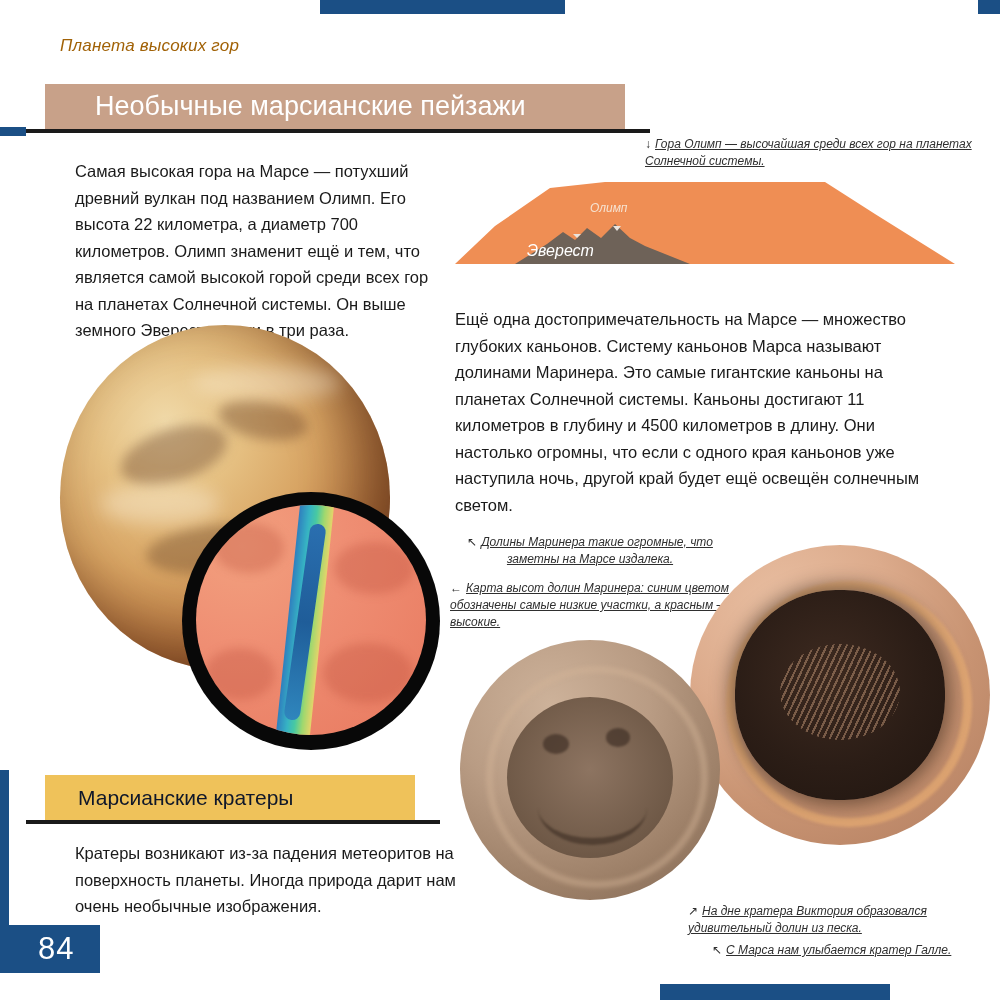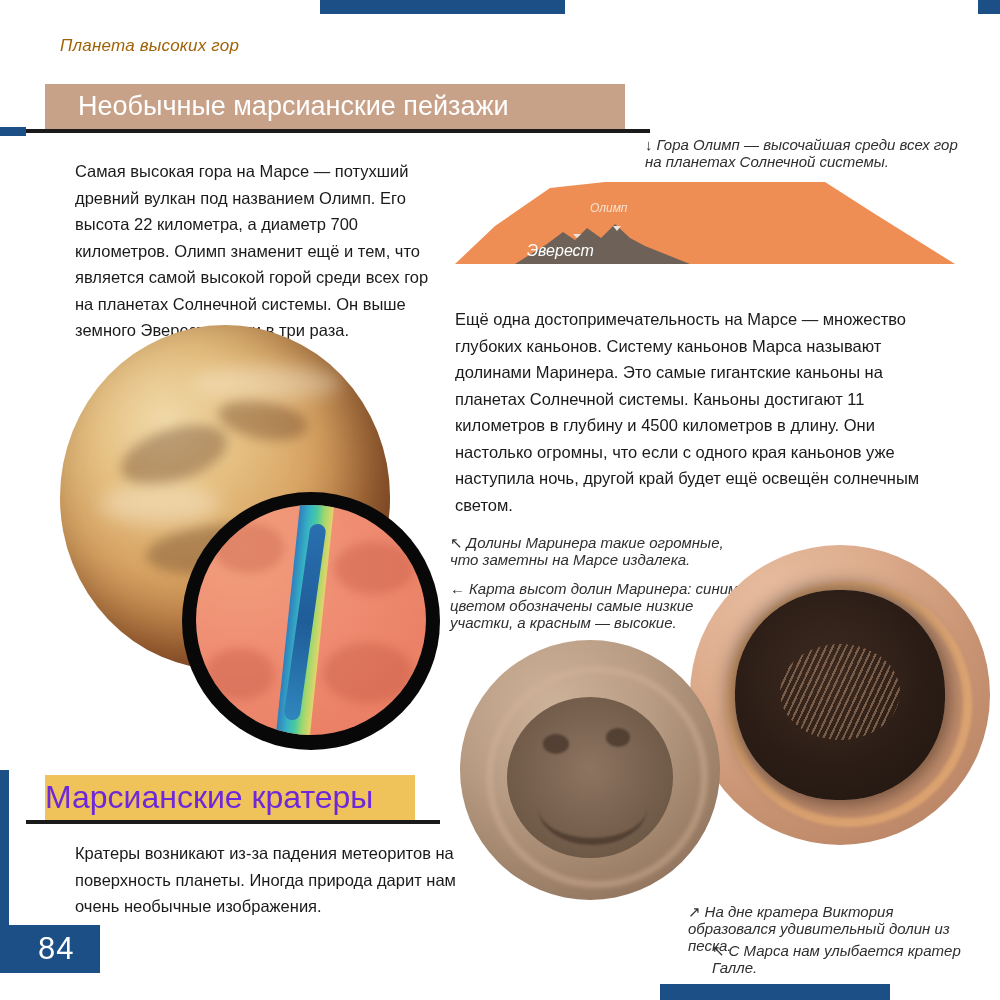--- a/index.html
+++ b/index.html
@@ -34,46 +34,46 @@
   .running-head{
     position:absolute;left:60px;top:36px;
     font-style:italic;font-size:17px;color:#a16207;letter-spacing:.2px;
   }
   
   .banner{
     position:absolute;display:flex;align-items:center;box-sizing:border-box;
   }
   .banner-1{
     left:45px;top:84px;width:580px;height:45px;background:#c8a189;
-    padding-left:33px;color:#ffffff;font-size:27px;font-weight:400;
+    padding-left:50px;color:#ffffff;font-size:27px;font-weight:400;
   }
   .banner-1-rule{
     position:absolute;left:26px;top:129px;width:624px;height:4px;background:#1a1a1a;
   }
   .banner-2{
     left:45px;top:775px;width:370px;height:45px;background:#efc25a;
-    color:#6d28d9;font-size:32px;font-weight:400;
+    padding-left:33px;color:#0f172a;font-size:21px;font-weight:400;
   }
   .banner-2-rule{
     position:absolute;left:26px;top:820px;width:414px;height:4px;background:#1a1a1a;
   }
   
   .body-text{
     position:absolute;font-size:16.5px;line-height:26.5px;color:#1a1a1a;
   }
   .col-left{left:75px;top:158px;width:370px;}
   .col-right{left:455px;top:306px;width:500px;}
   .col-bottom{left:75px;top:840px;width:400px;}
   
   .caption{
-    position:absolute;font-style:italic;font-size:15px;line-height:17px;color:#2f2f2f;
+    position:absolute;font-style:italic;font-size:12px;line-height:17px;color:#2f2f2f;text-decoration:underline;
   }
   .caption .arrow{font-style:normal;display:inline-block;margin-right:4px;}
   .cap-olymp{left:645px;top:136px;width:330px;}
-  .cap-mariner1{left:450px;top:534px;width:280px;}
+  .cap-mariner1{left:450px;top:534px;width:280px;text-align:center;}
   .cap-mariner2{left:450px;top:580px;width:290px;}
   .cap-victoria{left:688px;top:903px;width:290px;}
   .cap-galle{left:680px;top:942px;width:290px;margin-left:32px;}
   
   .olymp-fig{
     position:absolute;left:455px;top:166px;width:500px;height:98px;overflow:hidden;
   }
   .olymp-svg{display:block;}
   .lbl-olymp{
     position:absolute;left:135px;top:35px;font-style:italic;font-size:12px;color:#f6e3d2;

